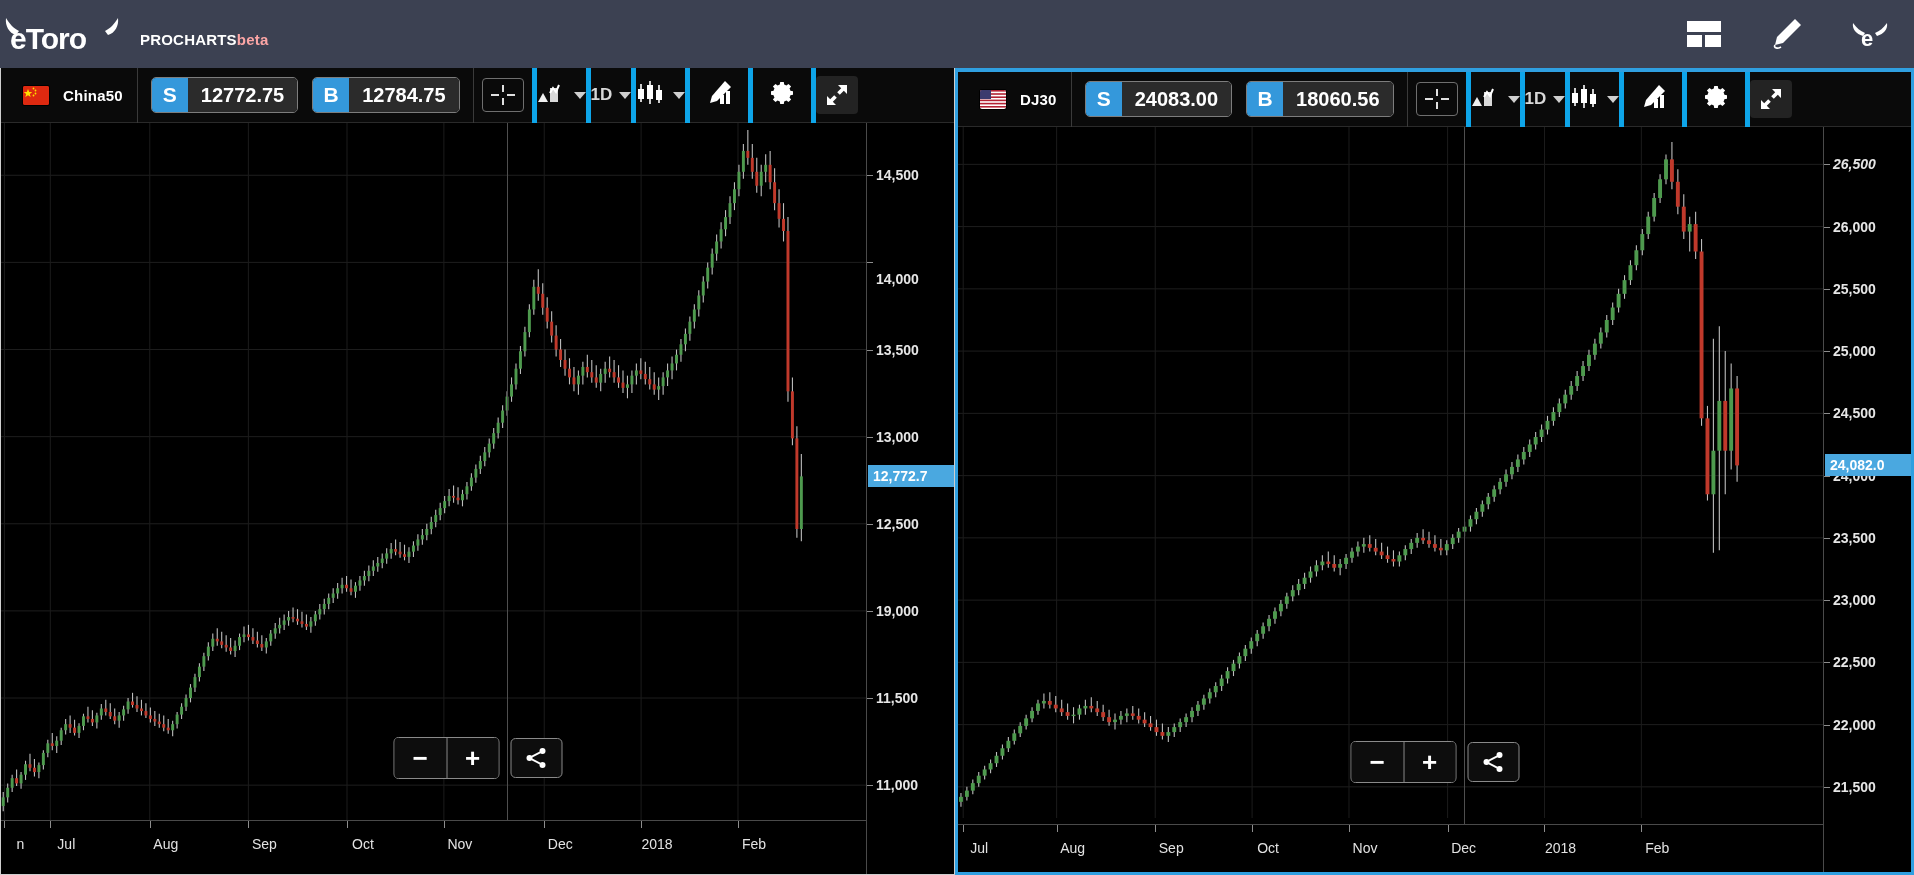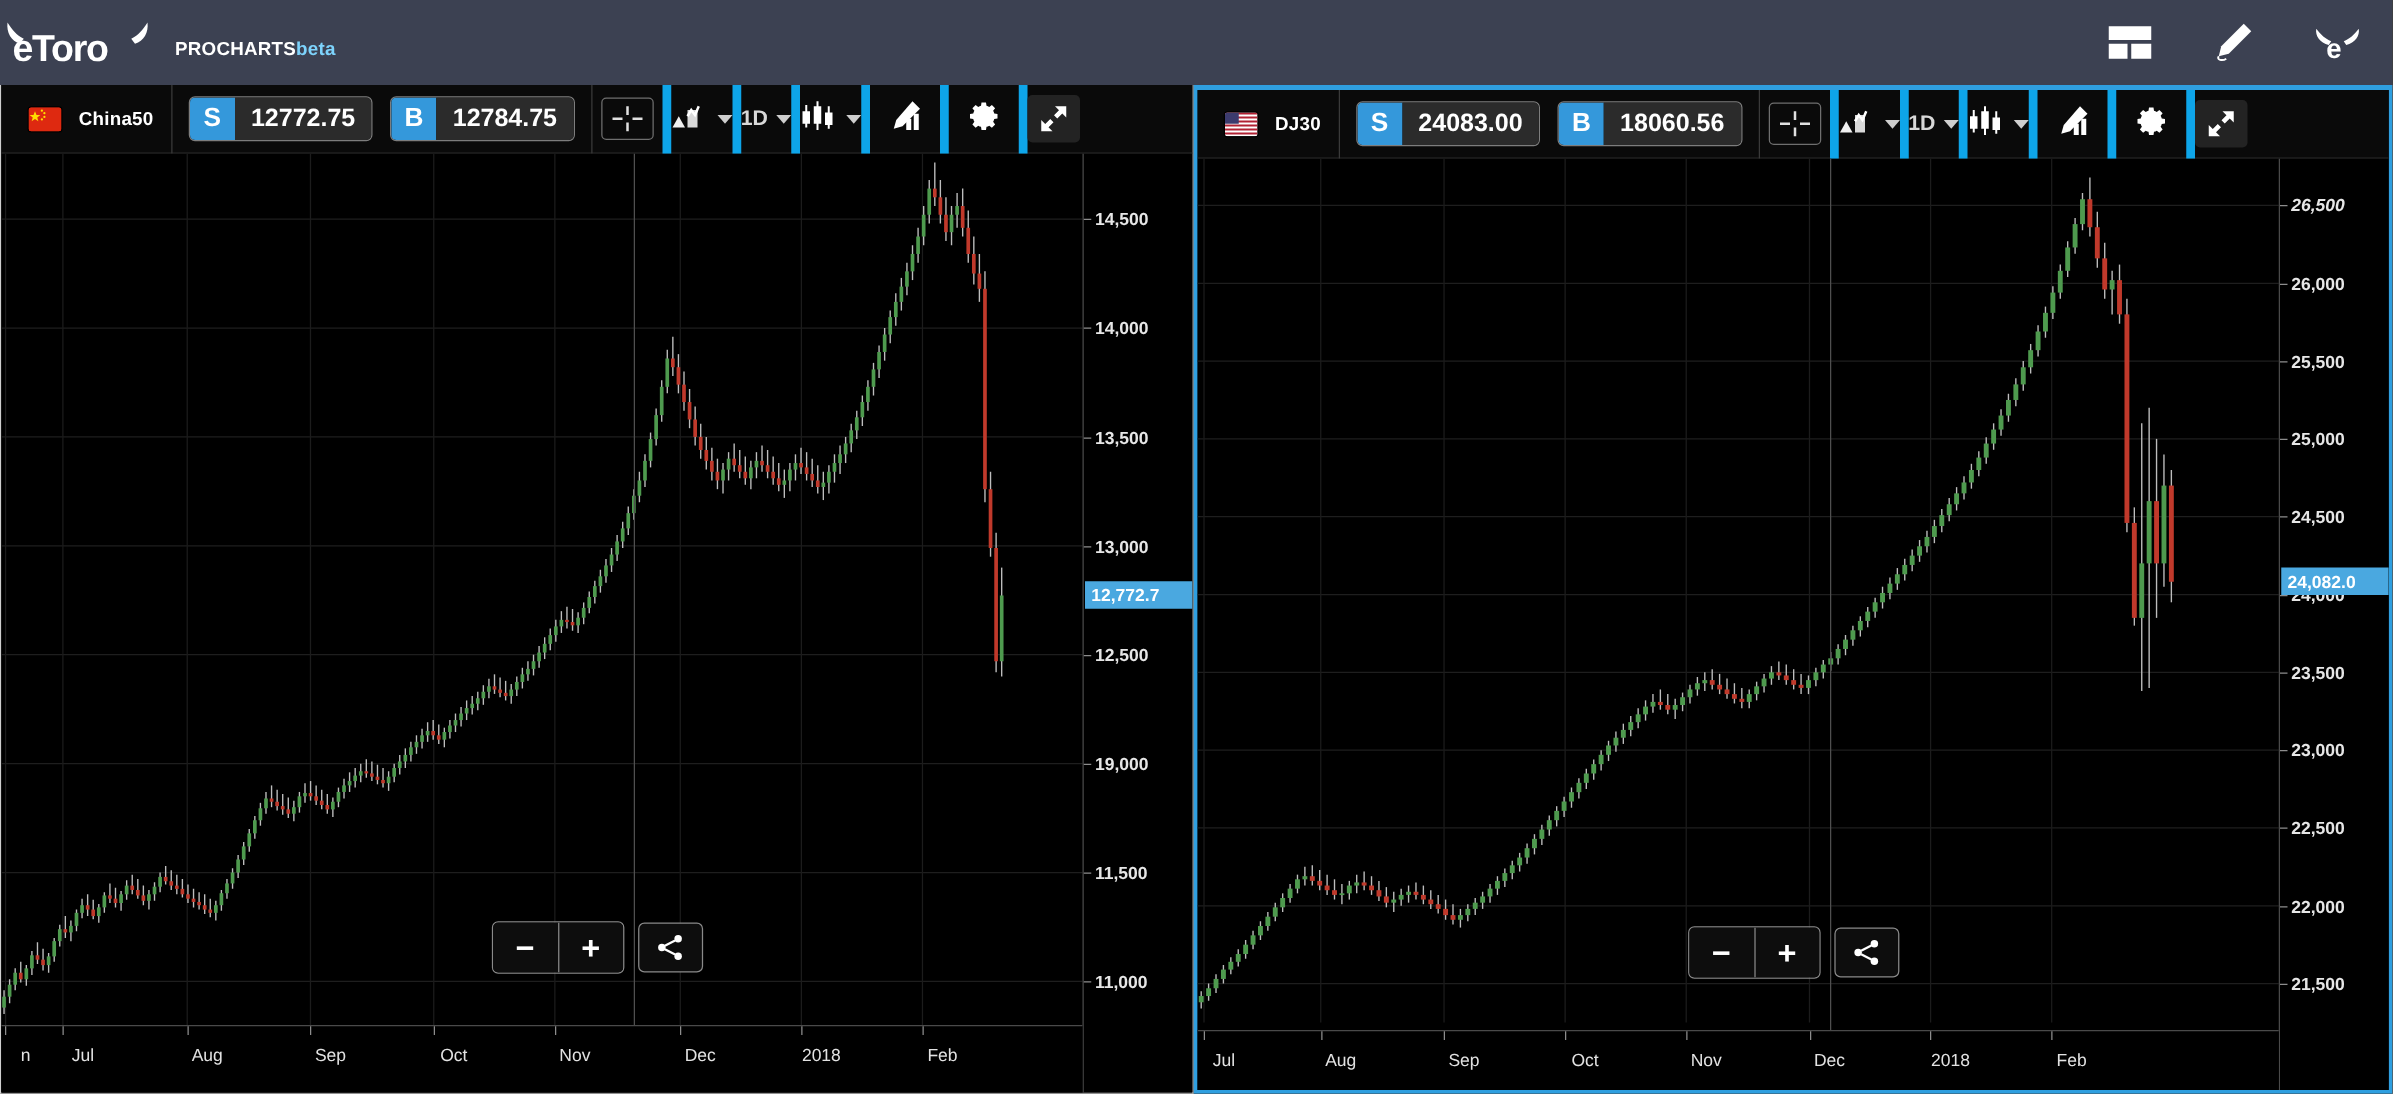--- a/index.html
+++ b/index.html
@@ -14,21 +14,21 @@
     height:68px; background:#3c4152;
     display:flex; align-items:center; position:relative;
   }
   .logo-wrap { display:flex; align-items:flex-end; }
   .etoro-logo { position:relative; height:40px; width:132px; }
   .etoro-logo svg { display:block; }
   .procharts {
     font-size:15px; font-weight:bold; letter-spacing:.2px;
     color:#fff; margin-left:8px; margin-bottom:6px; white-space:nowrap;
   }
-  .procharts .beta { color:#7dd3fc; }
+  .procharts .beta { color:#fca5a5; }
 
   .search-wrap {
     position:absolute; left:800px; top:13px;
     width:320px; height:41px;
     background:#fff; border-radius:4px;
     display:flex; align-items:center; padding:0 14px;
   }
   .search-wrap input {
     flex:1; border:none; outline:none; background:transparent;
     font-size:16px; color:#55606e; font-family:"Liberation Sans", sans-serif;
@@ -53,21 +53,21 @@
   .panel.left  { width:955px; border:1px solid #cfcfcf; border-top:none;}
   .panel.right { width:959px; border:3px solid #2f9fe0; border-top-width:4px; }
 
   
   .ph {
     height:55px; background:#0a0a0a; display:flex; align-items:center;
     border-bottom:1px solid #2a2a2a;
   }
   .ph-cell {
     height:55px; display:flex; align-items:center; justify-content:center;
-    border-right:7px solid #0ea5e9; position:relative;
+    border-right:5px solid #0ea5e9; position:relative;
   }
   .ph-sym { padding:0 14px 0 22px; gap:14px; border-right:1px solid #3a3a3a;}
   .flag {
     width:26px; height:19px; position:relative; border-radius:2px; overflow:hidden;
     box-shadow:0 0 0 1px #000;
   }
   .sym-name { font-size:15px; font-weight:bold; color:#fff; letter-spacing:.2px;}
 
   .sb-box {
     display:flex; align-items:stretch; height:36px;
@@ -670,21 +670,21 @@
           <div class="ylab" style="top: 575.025px;">11,500</div>
           <div class="ytick" style="top: 487.9px;"></div>
           <div class="ylab" style="top: 487.9px;">19,000</div>
           <div class="ytick" style="top: 400.775px;"></div>
           <div class="ylab" style="top: 400.775px;">12,500</div>
           <div class="ytick" style="top: 313.65px;"></div>
           <div class="ylab" style="top: 313.65px;">13,000</div>
           <div class="ytick" style="top: 226.525px;"></div>
           <div class="ylab" style="top: 226.525px;">13,500</div>
           <div class="ytick" style="top: 139.4px;"></div>
-          <div class="ylab" style="top: 139px;">14,000</div>
+          <div class="ylab" style="top: 156px;">14,000</div>
           <div class="ytick" style="top: 52.275px;"></div>
           <div class="ylab" style="top: 52.275px;">14,500</div>
           <div class="cur-price" style="top: 353.248px; width: 86px;">12,772.7</div>
         </div>
       <div class="xaxis" id="xaxis-left" style="right: 88px;">
           <div class="xtick" style="left: 3.46px;"></div>
           <div class="xlab" style="left: 19.46px;">n</div>
           <div class="xtick" style="left: 49.305px;"></div>
           <div class="xlab" style="left: 65.305px;">Jul</div>
           <div class="xtick" style="left: 148.78px;"></div>

